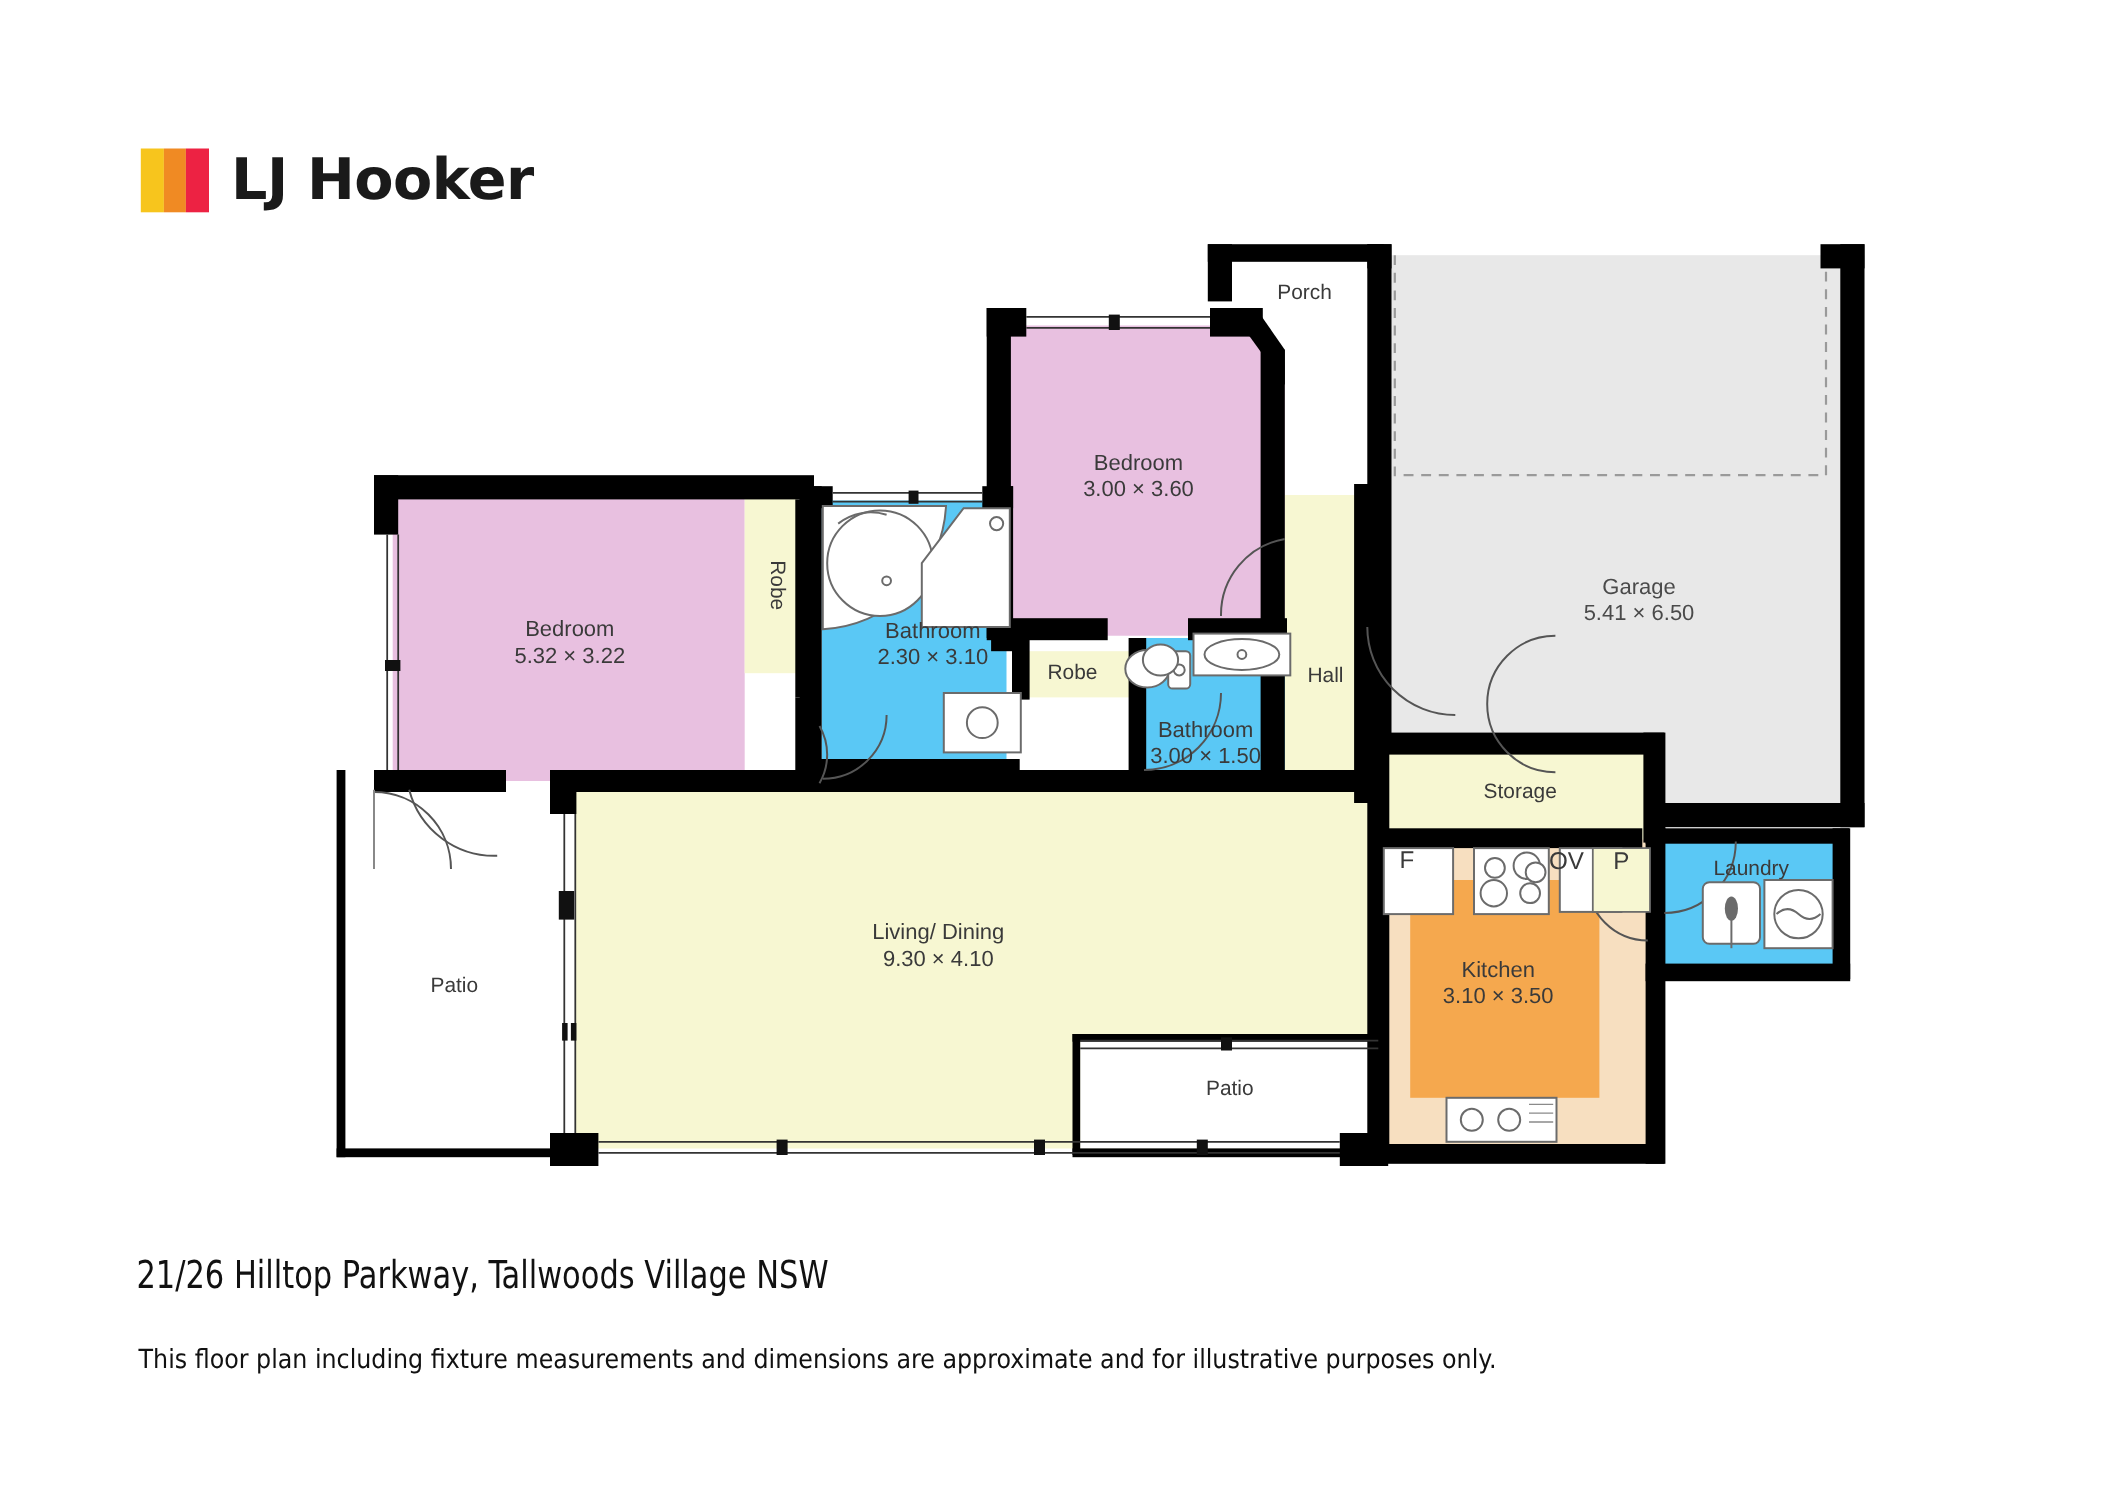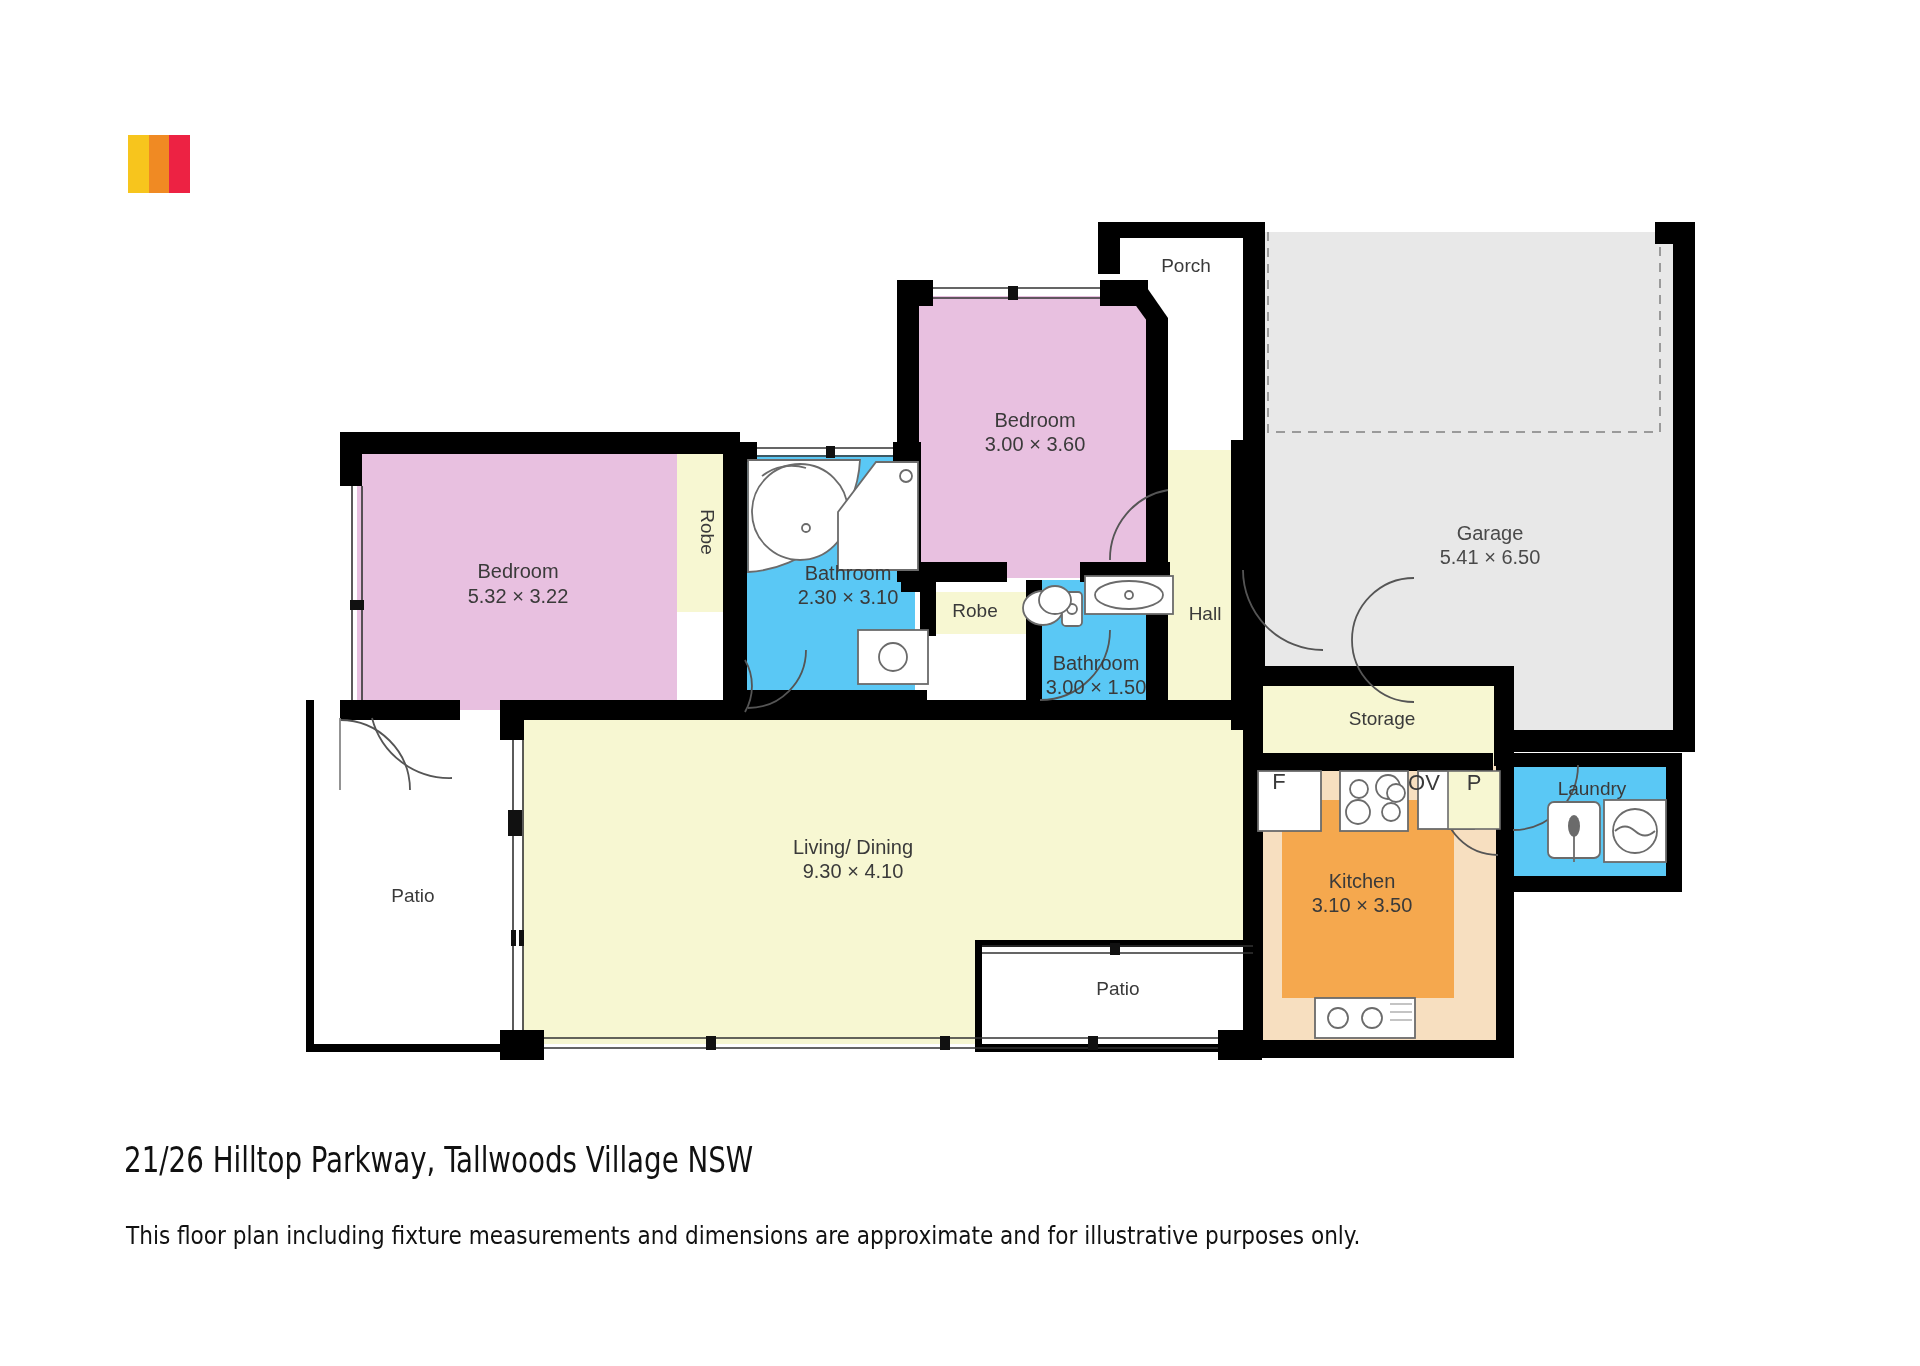--- a/index.html
+++ b/index.html
@@ -26,20 +26,21 @@
 </style>
 </head>
 <body>
 
 <div id="brand">
   <div id="brand-bars">
     <span style="background: rgb(247, 197, 29);"></span>
     <span style="background: rgb(240, 138, 35);"></span>
     <span style="background: rgb(237, 34, 67);"></span>
   </div>
+  <div id="brand-wordmark" style="color: rgb(26, 26, 26);">LJ Hooker</div>
 </div>
 
 <div id="plan-wrap">
 <svg id="plan" width="1920" height="1366" viewBox="0 0 1920 1366" xmlns="http://www.w3.org/2000/svg">
 
   <rect x="1255" y="232" width="440" height="512" fill="#e8e8e8"></rect>
 
   <path d="M1268,232 L1268,432 L1660,432 L1660,232" fill="none" stroke="#9a9a9a" stroke-width="2" stroke-dasharray="9 7"></path>
 
   <rect x="357" y="452" width="320" height="258" fill="#e8c0e0"></rect>

